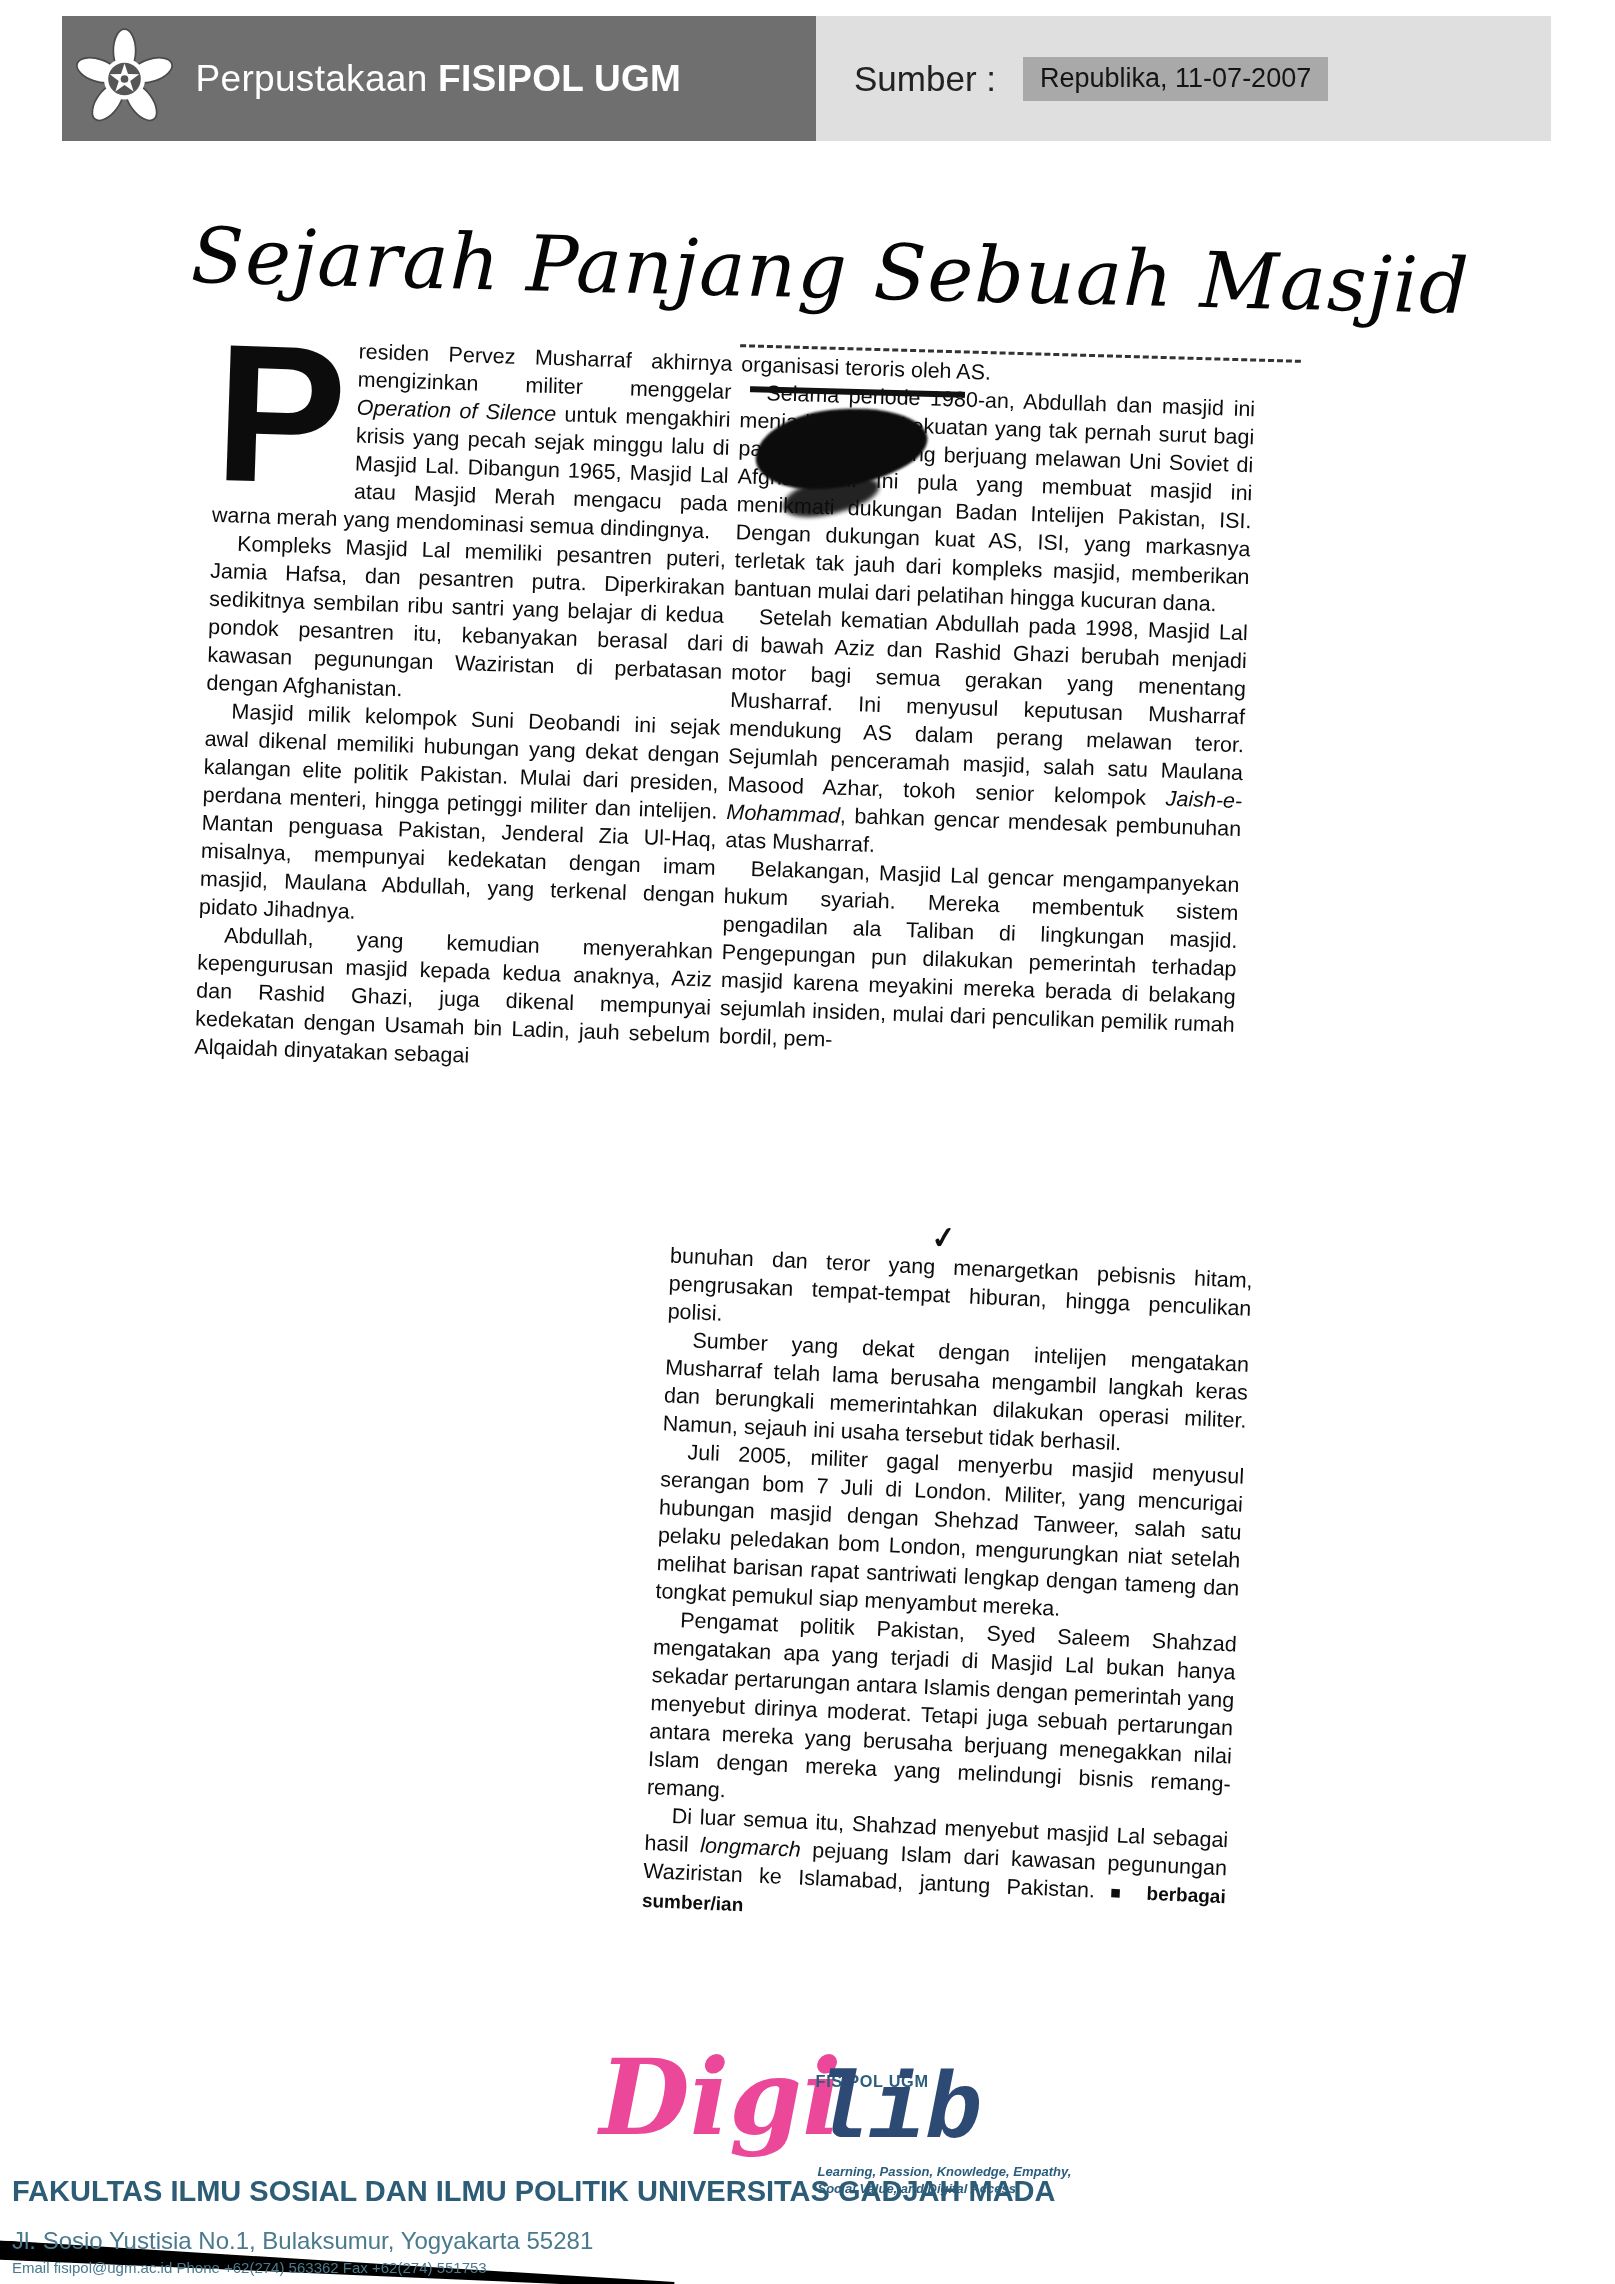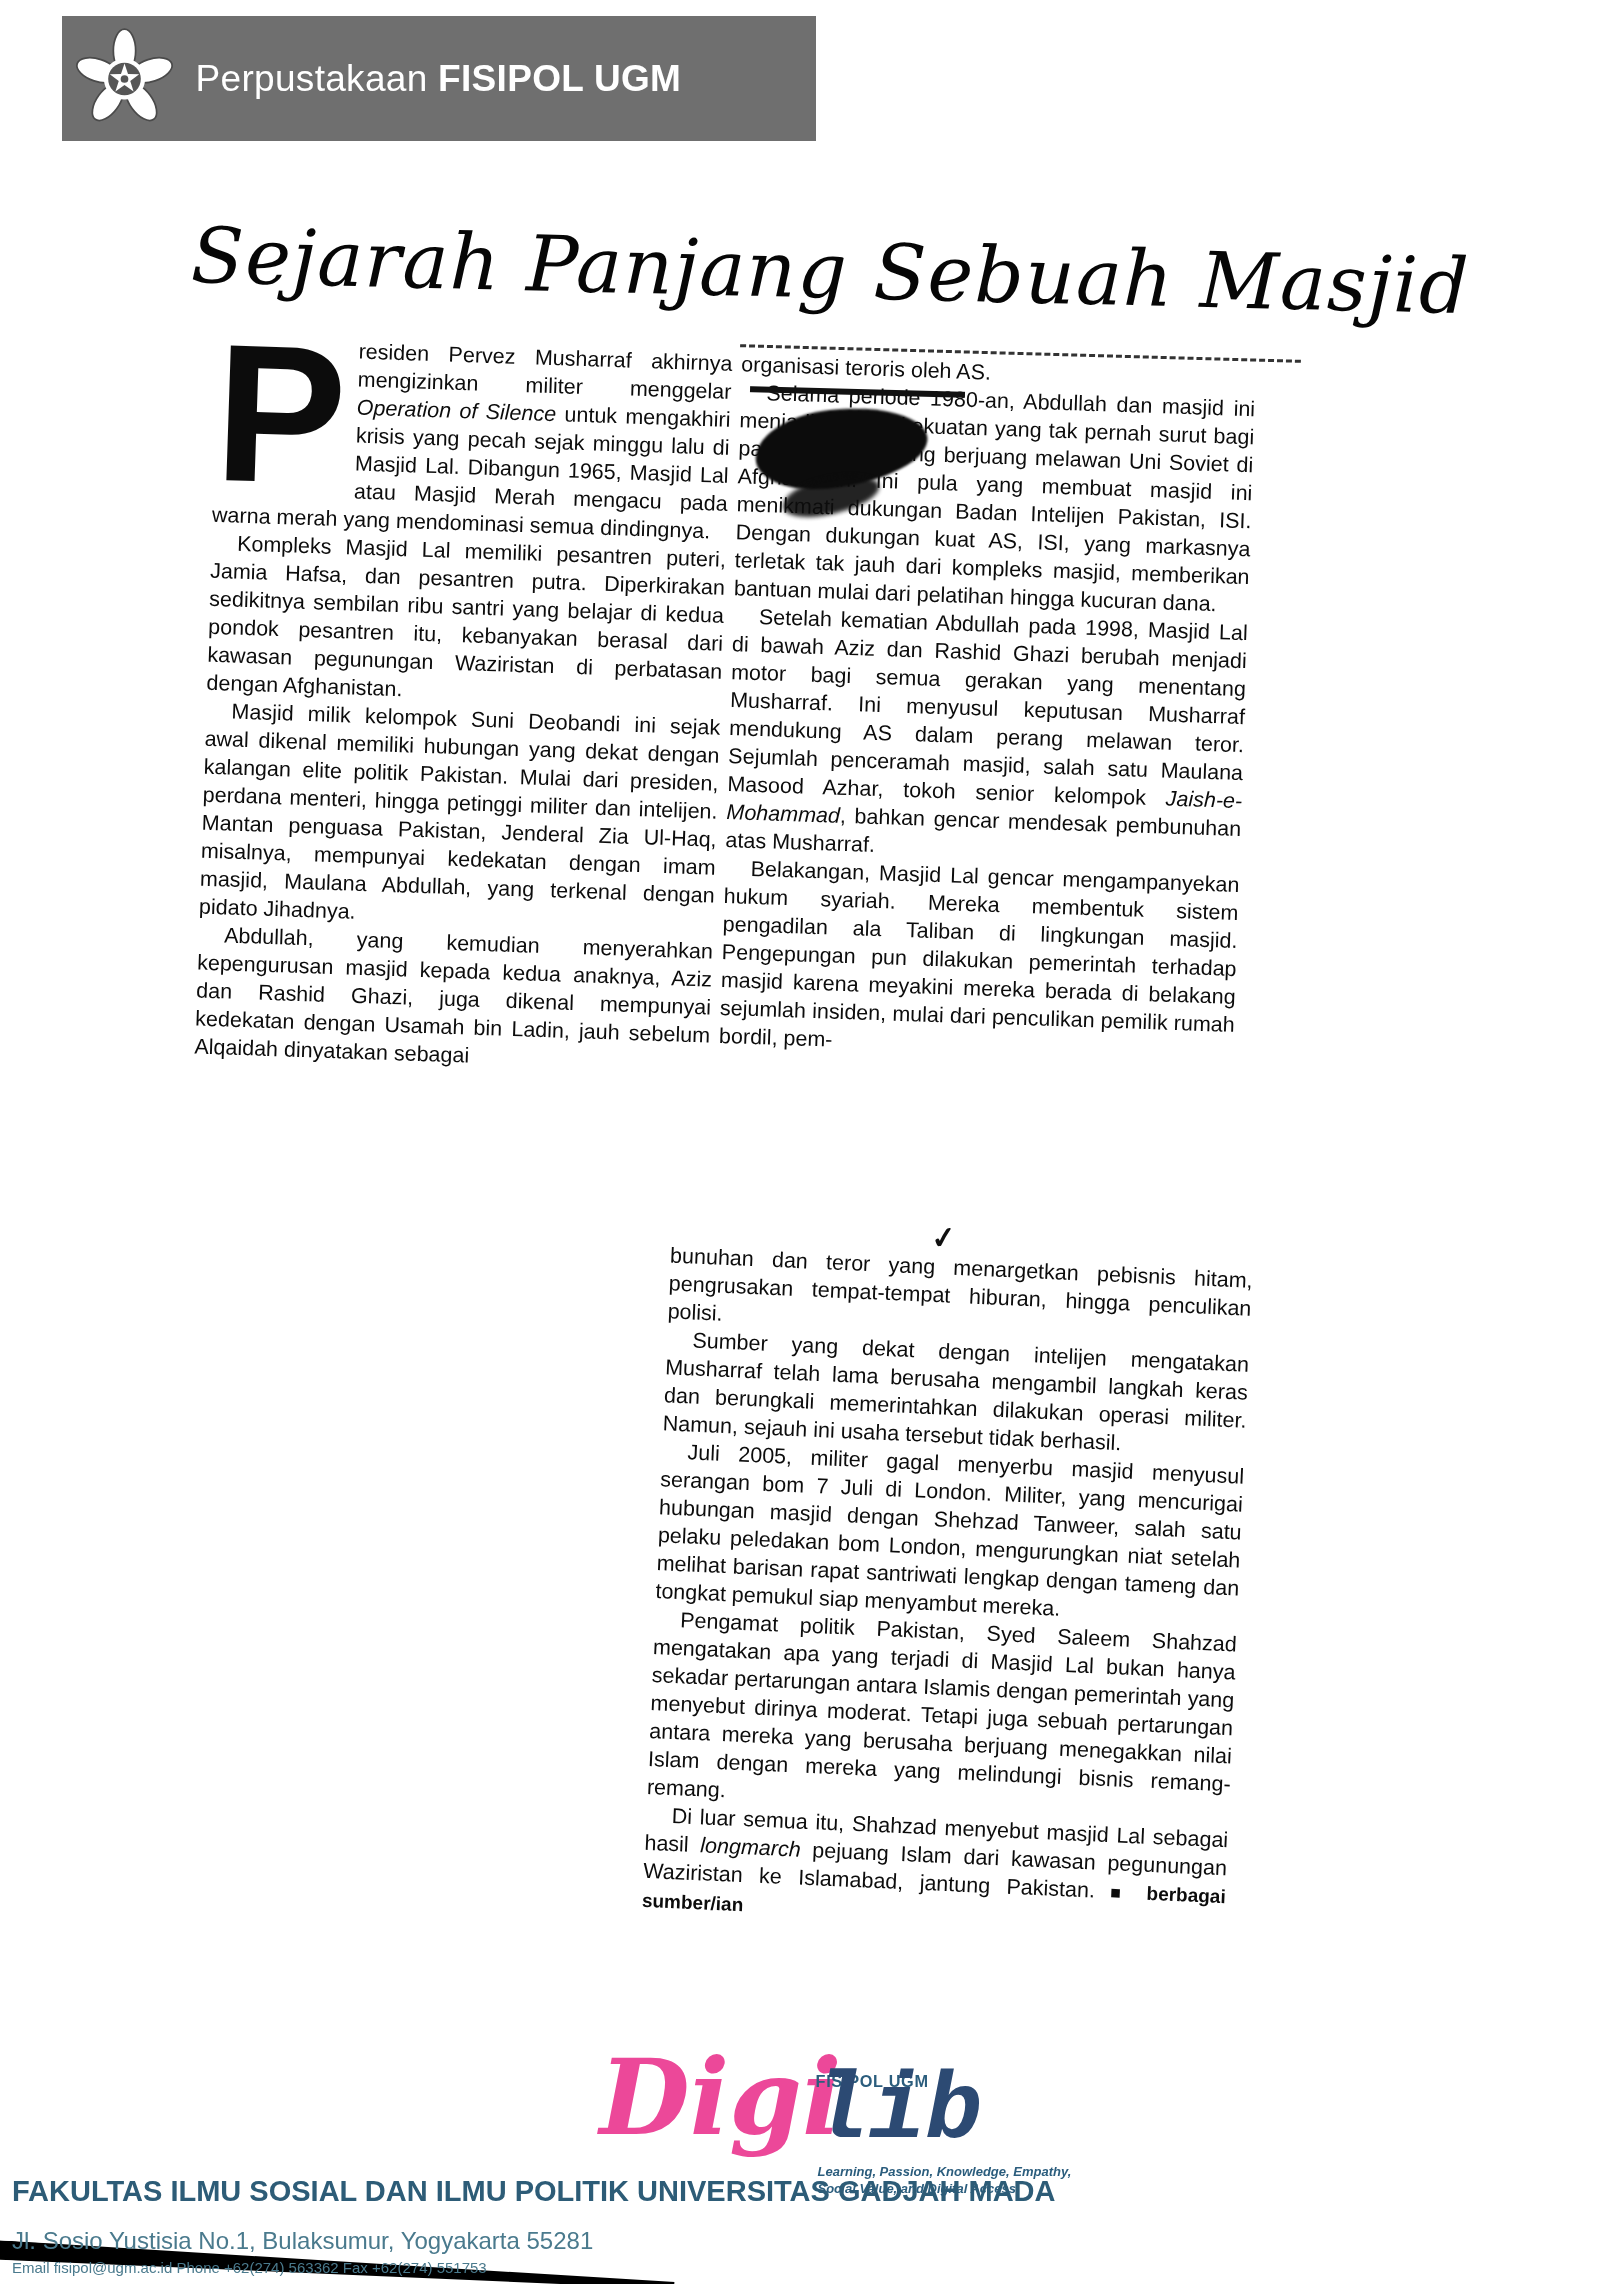--- a/index.html
+++ b/index.html
@@ -83,20 +83,24 @@
           <ellipse cx="60" cy="27" rx="13" ry="25" transform="rotate(216 60 60)"></ellipse>
           <ellipse cx="60" cy="27" rx="13" ry="25" transform="rotate(288 60 60)"></ellipse>
         </g>
         <circle cx="60" cy="60" r="24" fill="#ffffff"></circle>
         <circle cx="60" cy="60" r="19" fill="#565656"></circle>
         <polygon fill="#ffffff" points="60,42 64.1,54.3 77.1,54.4 66.7,62.2 70.6,74.6 60,67 49.4,74.6 53.3,62.2 42.9,54.4 55.9,54.3"></polygon>
         <circle cx="60" cy="60" r="5.5" fill="#565656" stroke="#ffffff" stroke-width="2"></circle>
       </svg>
       <div class="lib-name"><span>Perpustakaan </span><b>FISIPOL UGM</b></div>
     </div>
+    <div class="topbar-right">
+      <span class="source-label">Sumber :</span>
+      <span class="source-badge">Republika, 11-07-2007</span>
+    </div>
   </div>
 
   <div class="scan">
     <h1 class="headline">Sejarah Panjang Sebuah Masjid</h1>
     <div class="cols">
       <div class="col">
           <p><span class="dropcap">P</span><span>residen Pervez Musharraf akhirnya mengizinkan militer menggelar </span><i>Operation of Silence</i><span> untuk mengakhiri krisis yang pecah sejak minggu lalu di Masjid Lal. Dibangun 1965, Masjid Lal atau Masjid Merah mengacu pada warna merah yang mendominasi semua dindingnya.</span></p>
           <p class="ind"><span>Kompleks Masjid Lal memiliki pesantren puteri, Jamia Hafsa, dan pesantren putra. Diperkirakan sedikitnya sembilan ribu santri yang belajar di kedua pondok pesantren itu, kebanyakan berasal dari kawasan pegunungan Waziristan di perbatasan dengan Afghanistan.</span></p>
           <p class="ind"><span>Masjid milik kelompok Suni Deobandi ini sejak awal dikenal memiliki hubungan yang dekat dengan kalangan elite politik Pakistan. Mulai dari presiden, perdana menteri, hingga petinggi militer dan intelijen. Mantan penguasa Pakistan, Jenderal Zia Ul-Haq, misalnya, mempunyai kedekatan dengan imam masjid, Maulana Abdullah, yang terkenal dengan pidato Jihadnya.</span></p>
           <p class="ind"><span>Abdullah, yang kemudian menyerahkan kepengurusan masjid kepada kedua anaknya, Aziz dan Rashid Ghazi, juga dikenal mempunyai kedekatan dengan Usamah bin Ladin, jauh sebelum Alqaidah dinyatakan sebagai</span></p>

